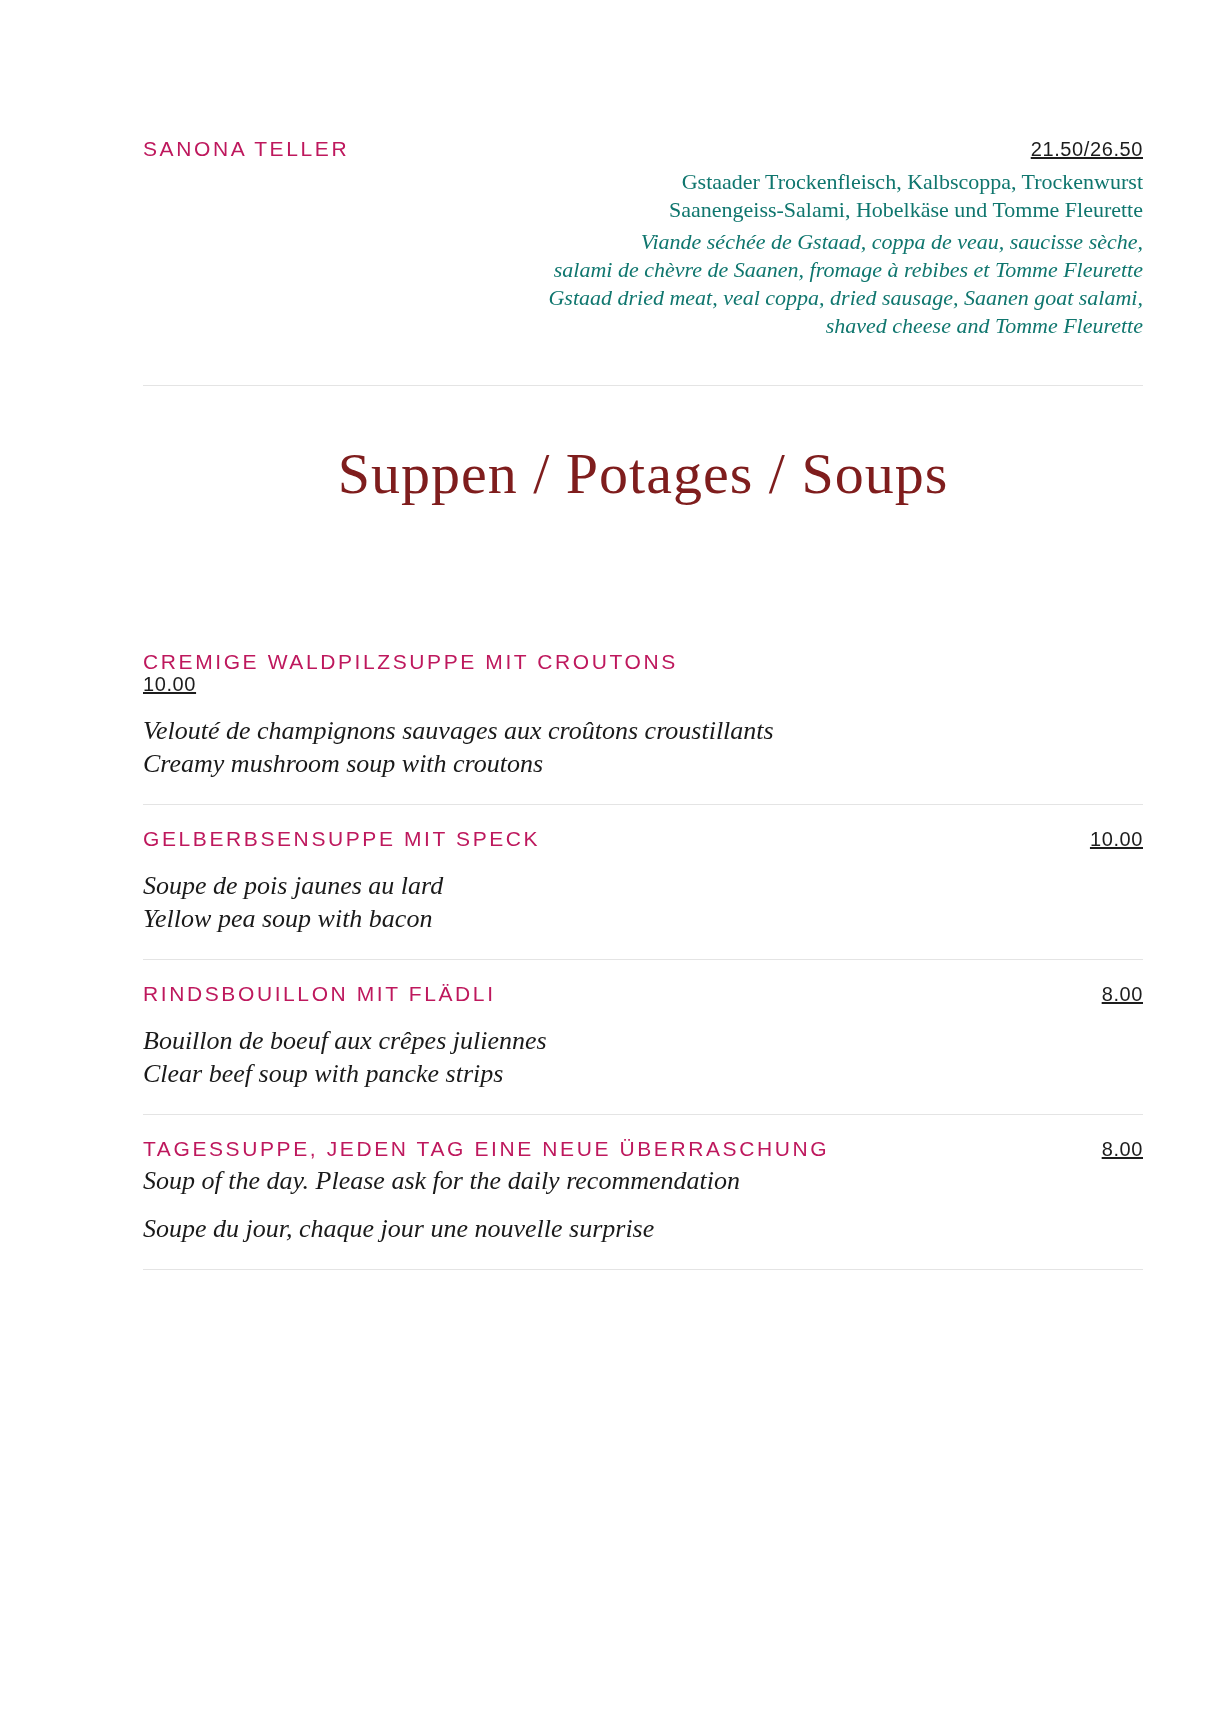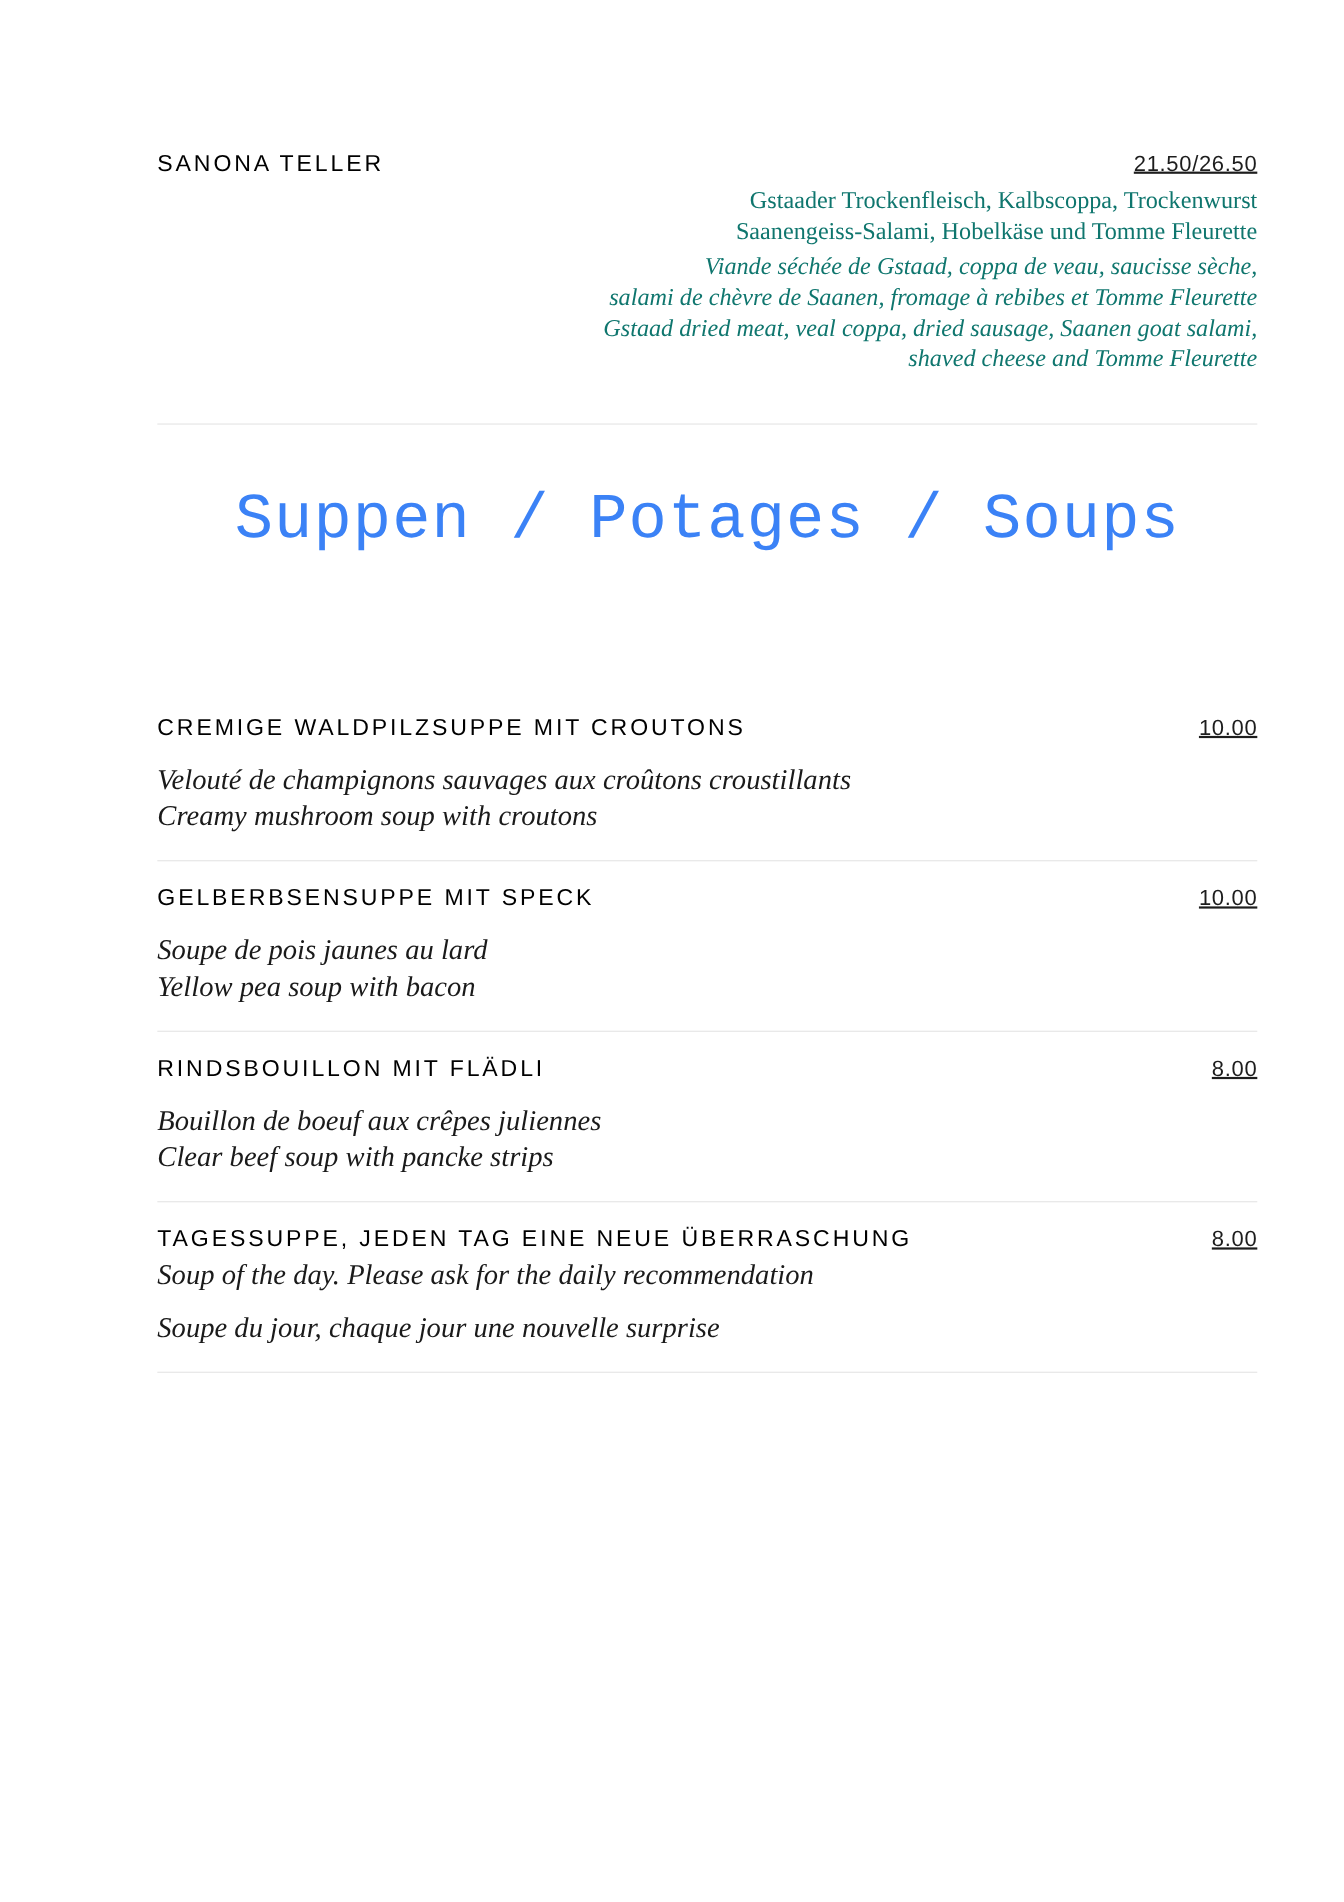--- a/index.html
+++ b/index.html
@@ -9,21 +9,21 @@
     font-family:"Liberation Sans", sans-serif;
     color:#1d1d1d;
   }
   .content { position:absolute; left:143px; top:0; width:1000px; }
 
   
   .item-row { display:flex; justify-content:space-between; align-items:baseline; }
   .item-name {
     font-family:"Liberation Sans", sans-serif;
     font-weight:500; font-size:21px; line-height:22px;
-    letter-spacing:2.6px; color:#000000; text-transform:uppercase;
+    letter-spacing:2.6px; color:#be185d; text-transform:uppercase;
   }
   .item-price {
     font-family:"Liberation Sans", sans-serif;
     font-weight:500; font-size:20px; line-height:22px;
     letter-spacing:0.6px; color:#1d1d1d; white-space:nowrap;text-decoration:underline;
   }
 
   
   .starter { margin-top:138px; }
   .desc {
@@ -35,30 +35,30 @@
   .starter .desc-de { margin-top:8px; }
   .starter .desc-fr { margin-top:4px; font-style:italic; }
   .starter .desc-en { margin-top:0;  font-style:italic; }
 
   .divider { border:none; border-top:1px solid #e4e4e4; height:0; }
   .divider-top { margin-top:45px; }
 
   
   .section-title {
     margin-top:48px;
-    font-family:Liberation Mono, monospace;
+    font-family:Liberation Serif, serif;
     font-weight:400; font-size:58px; line-height:80px;
-    letter-spacing:1px; text-align:center; color:#3b82f6;
+    letter-spacing:1px; text-align:center; color:#7f1d1d;
   }
 
   
   .menu-item { }
   .menu-item.first { margin-top:137px; }
   .menu-item .item-row { margin-top:23px; }
-  .menu-item.first .item-row { margin-top:0; }
+  .menu-item.first .item-row { margin-top:0;flex-direction:column; }
   .menu-item .line {
     font-family:"Liberation Serif", serif; font-style:italic;
     font-size:26px; line-height:24px; color:#1a1a1a;
   }
   .menu-item .fr { margin-top:24px; }
   .menu-item .en { margin-top:9px; }
   .menu-item .divider { margin-top:28px; }
 
   
   .footer {

